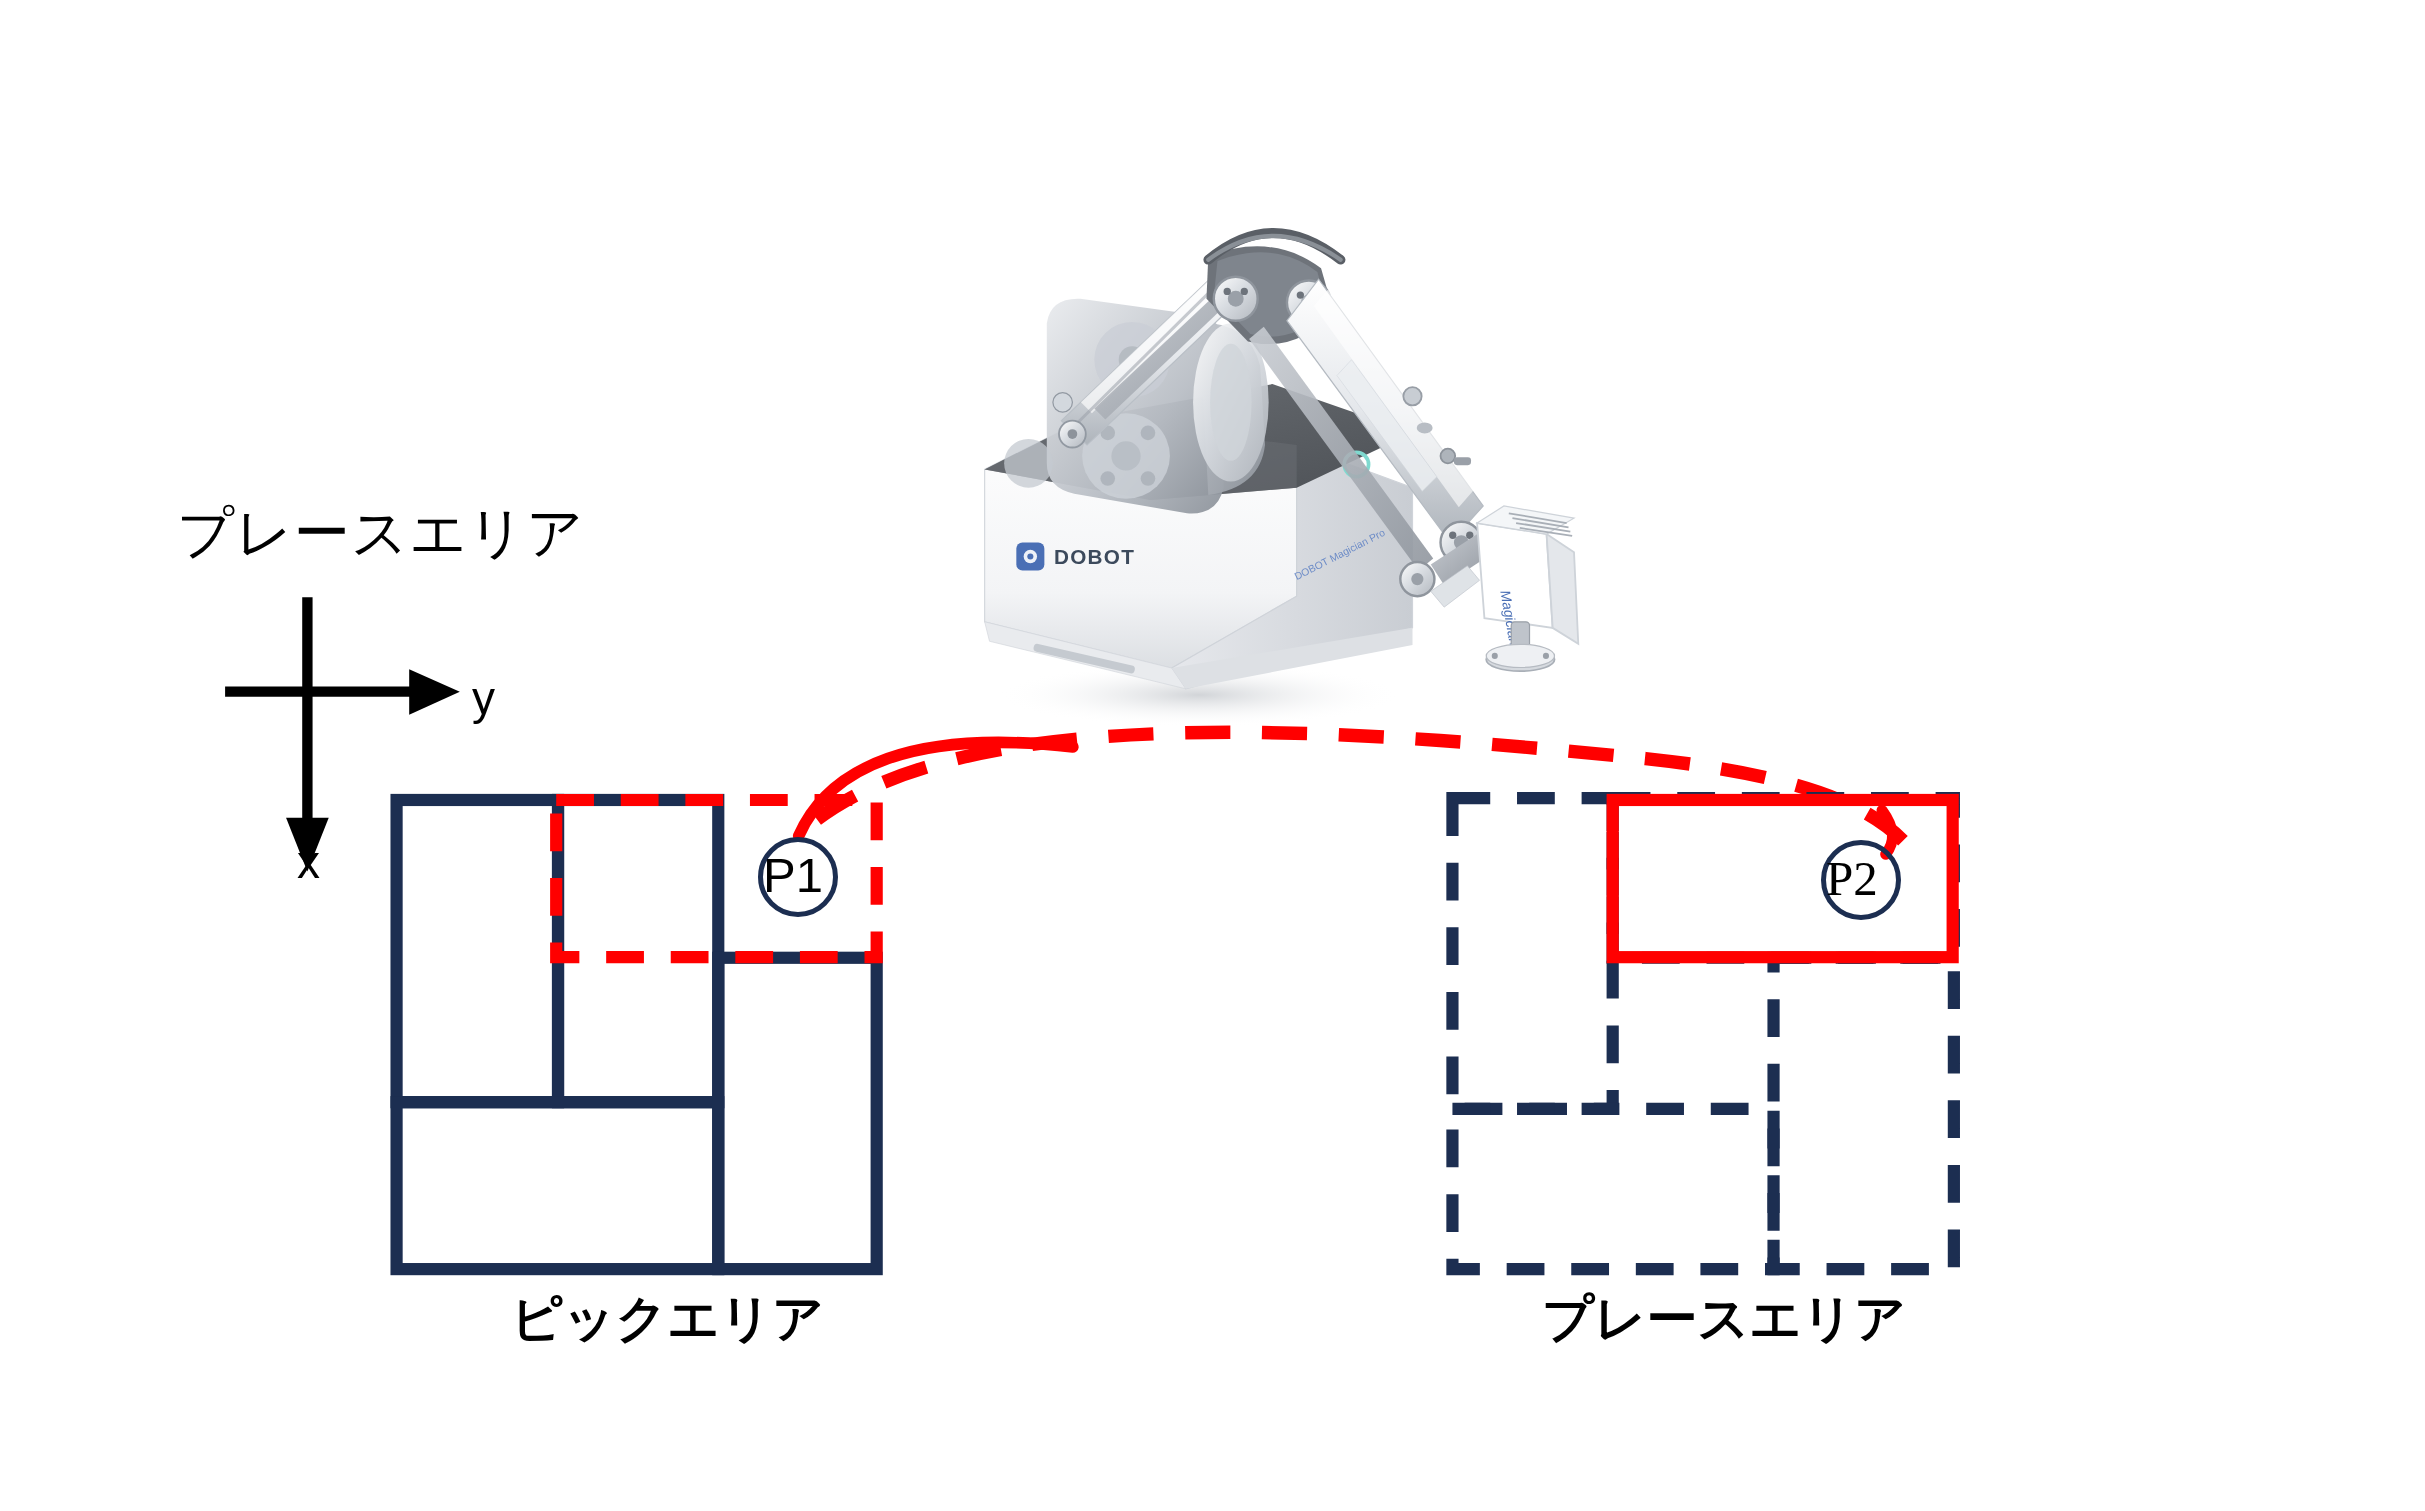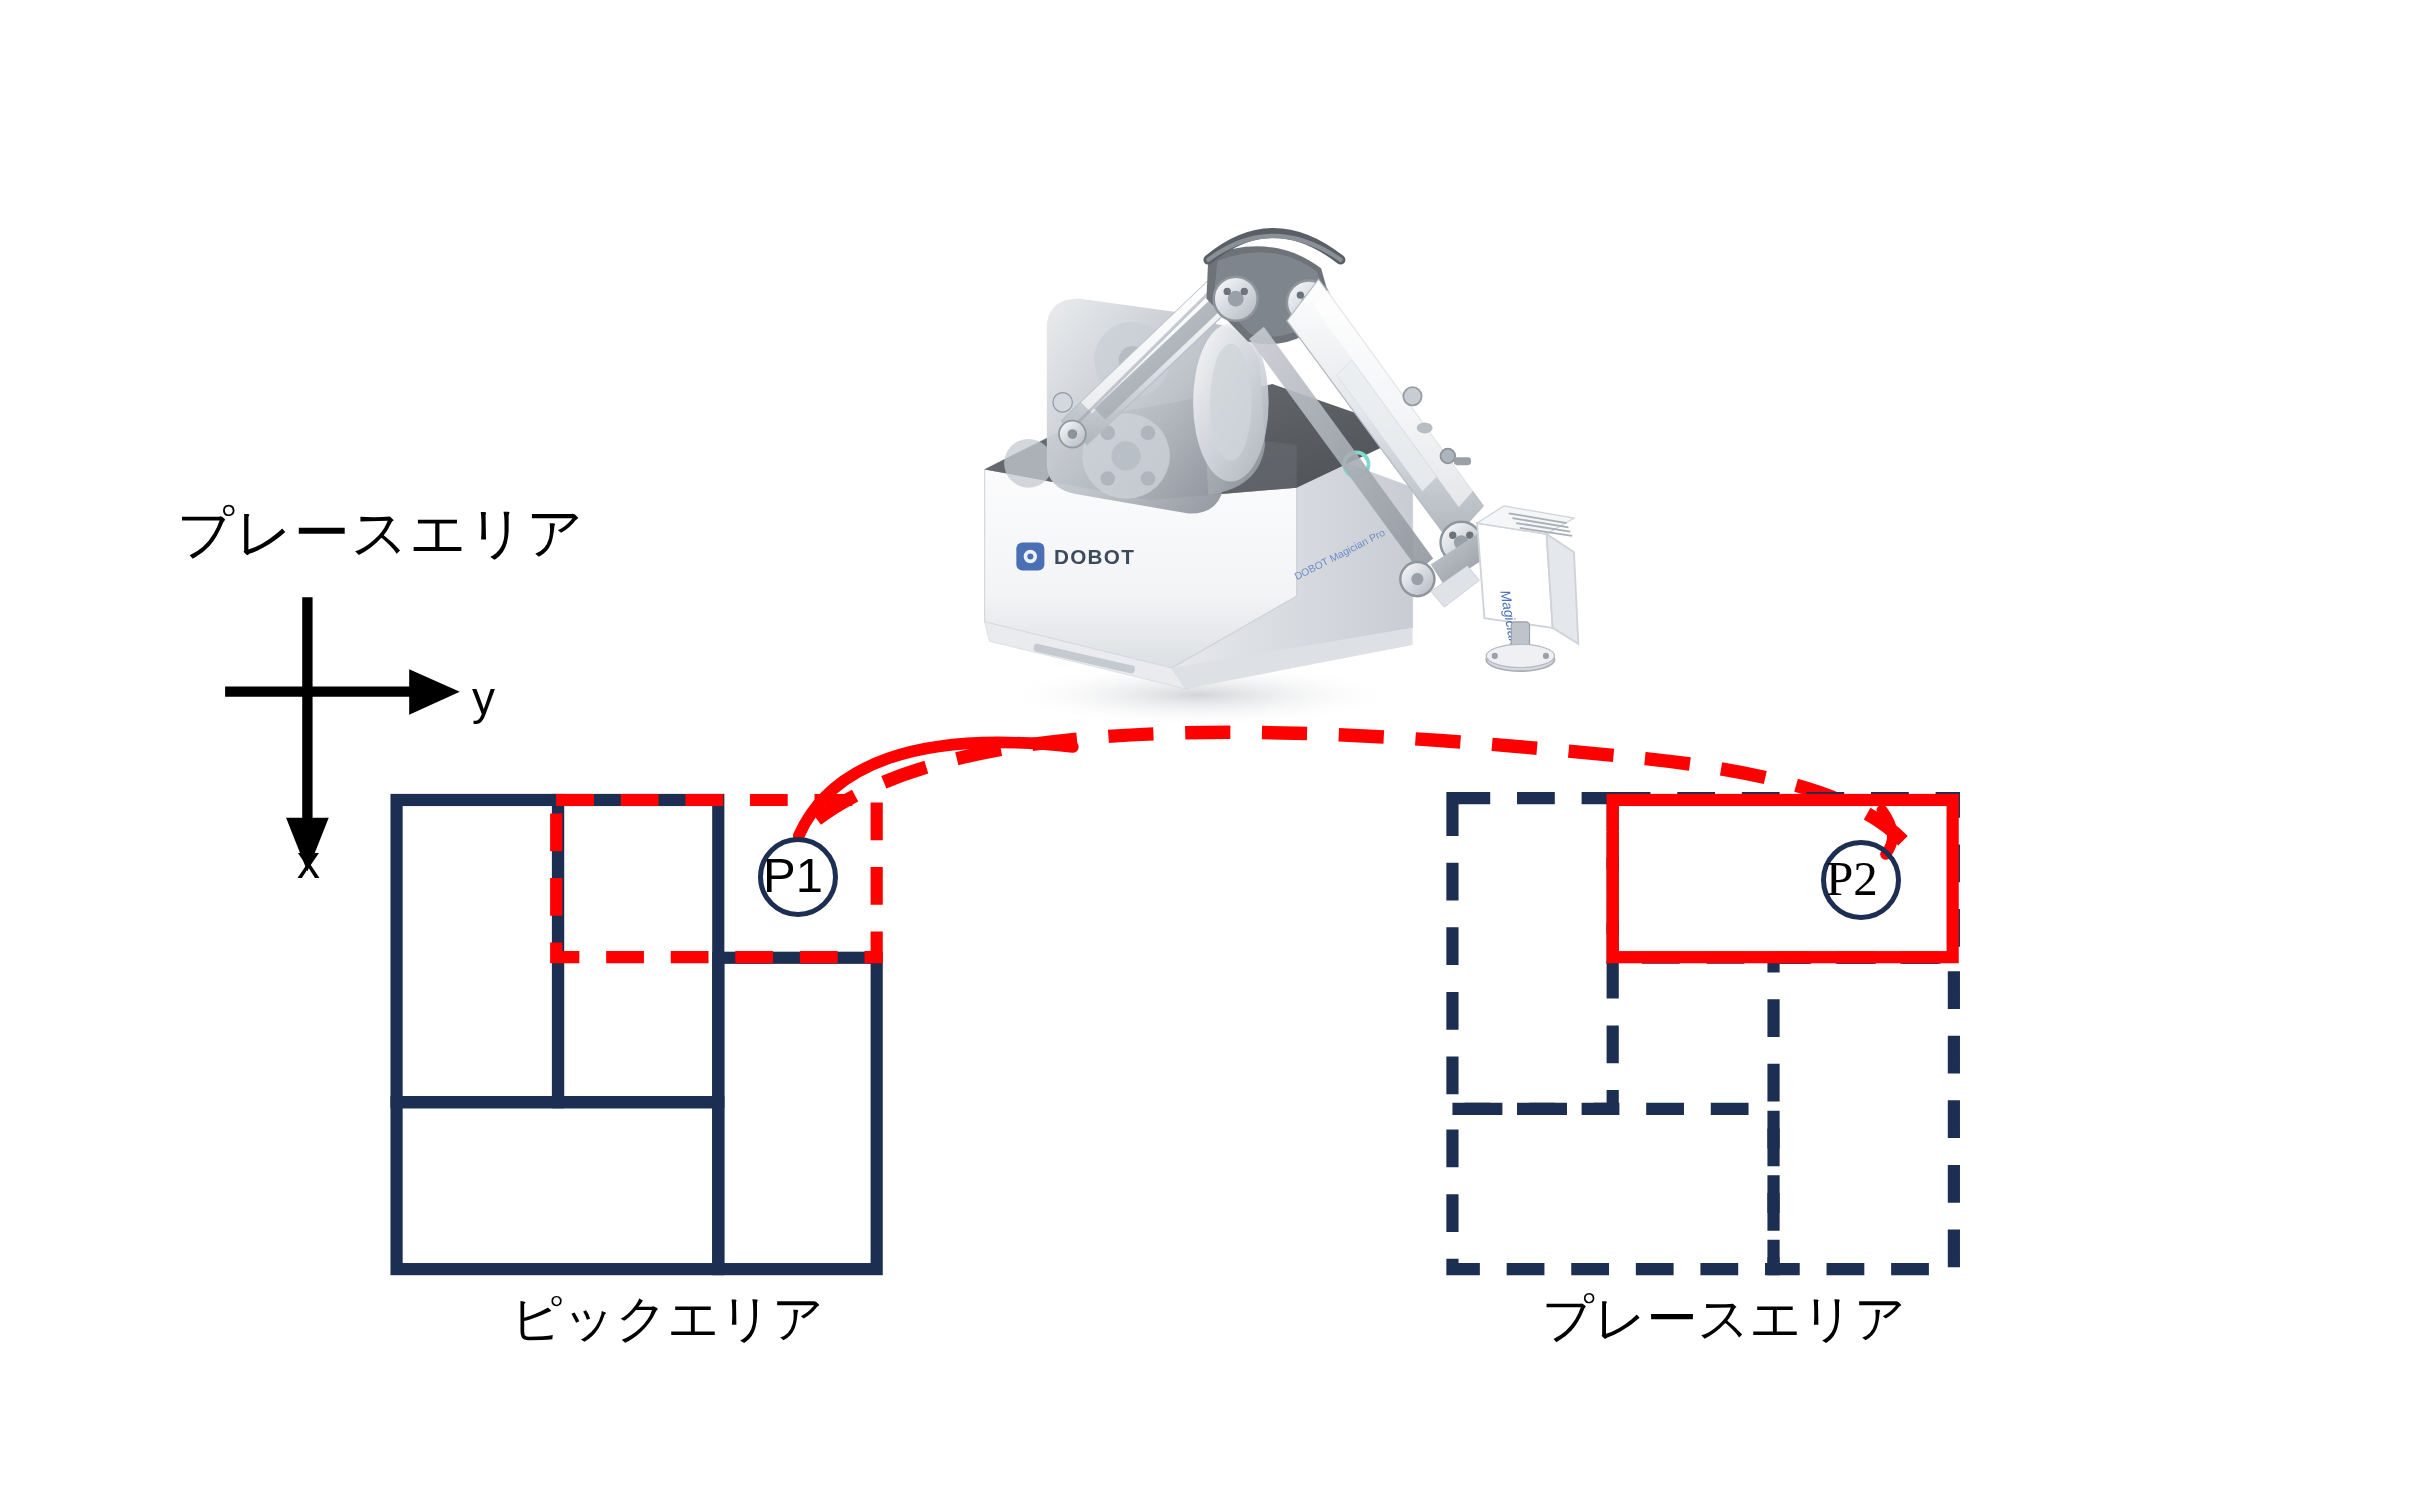--- a/index.html
+++ b/index.html
@@ -42,20 +42,21 @@
   }
   #axis-label-y { left: 472px; top: 675px; }
   #axis-label-x { left: 297px; top: 839px; }
 
   
   .area-caption {
     font-size: 51px;
     color: #000000;
     white-space: nowrap;
     line-height: 1;
+    font-weight: bold;
   }
   #pick-caption  { left: 511px;  top: 1293px; }
   #place-caption { left: 1542px; top: 1293px; }
 
   
   #diagram-layer { left: 0; top: 0; }
 
   
   .point-badge {
     width: 80px;

